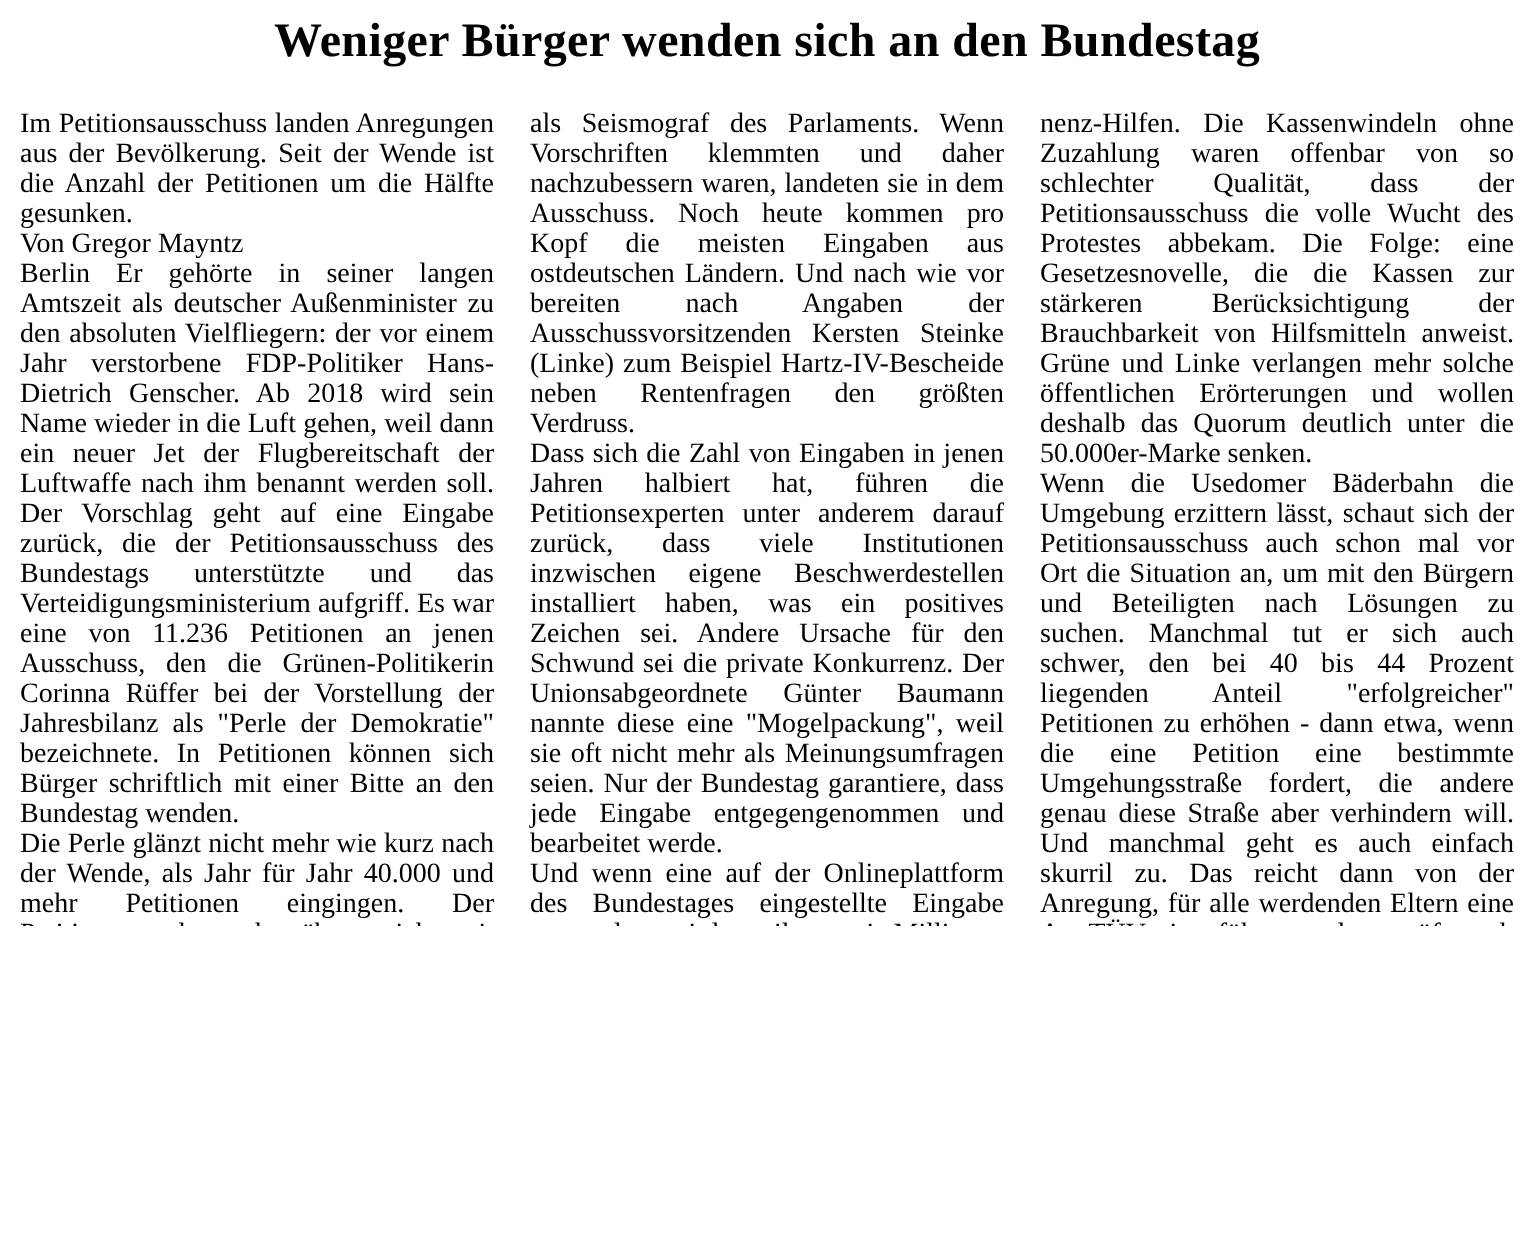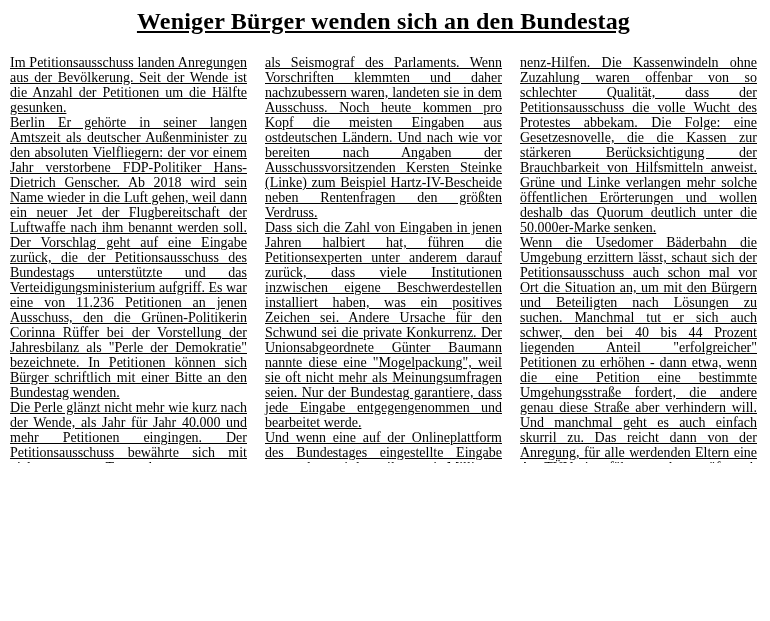--- a/index.html
+++ b/index.html
@@ -6,21 +6,20 @@
   .page {
     position: relative;
     width: 770px;
     height: 463px;
     box-sizing: border-box;
     background: #ffffff;
     color: #000000;
     font-family: "Liberation Serif", "DejaVu Serif", serif;
     padding: 6px 13px 0 10px;
     overflow: hidden;
-    text-decoration: underline;
   }
   .title {
     margin: 0;
     font-size: 24px;
     line-height: 30px;
     font-weight: 700;
     text-align: center;
     letter-spacing: 0.2px;
   }
   .cols {
@@ -44,20 +43,21 @@
 <body>
 
 <div class="page">
 
   <h1 class="title">Weniger Bürger wenden sich an den Bundestag</h1>
 
   <div class="cols">
 
     <div class="col">
       <p class="lead">Im Petitionsausschuss landen Anregungen aus der Bevölkerung. Seit der Wende ist die Anzahl der Petitionen um die Hälfte gesunken.</p>
+      <p class="byline">Von Gregor Mayntz</p>
       <p class="after-byline">Berlin Er gehörte in seiner langen Amtszeit als deutscher Außenminister zu den absoluten Vielfliegern: der vor einem Jahr verstorbene FDP-Politiker Hans-Dietrich Genscher. Ab 2018 wird sein Name wieder in die Luft gehen, weil dann ein neuer Jet der Flugbereitschaft der Luftwaffe nach ihm benannt werden soll. Der Vorschlag geht auf eine Eingabe zurück, die der Petitionsausschuss des Bundestags unterstützte und das Verteidigungsministerium aufgriff. Es war eine von 11.236 Petitionen an jenen Ausschuss, den die Grünen-Politikerin Corinna Rüffer bei der Vorstellung der Jahresbilanz als "Perle der Demokratie" bezeichnete. In Petitionen können sich Bürger schriftlich mit einer Bitte an den Bundestag wenden.</p>
       <p class="p-gap">Die Perle glänzt nicht mehr wie kurz nach der Wende, als Jahr für Jahr 40.000 und mehr Petitionen eingingen. Der Petitionsausschuss bewährte sich mit vielen Tausend neuen Gesetzesbestimmungen</p>
     </div>
 
     <div class="col">
       <p>als Seismograf des Parlaments. Wenn Vorschriften klemmten und daher nachzubessern waren, landeten sie in dem Ausschuss. Noch heute kommen pro Kopf die meisten Eingaben aus ostdeutschen Ländern. Und nach wie vor bereiten nach Angaben der Ausschussvorsitzenden Kersten Steinke (Linke) zum Beispiel Hartz-IV-Bescheide neben Rentenfragen den größten Verdruss.</p>
       <p class="p-gap">Dass sich die Zahl von Eingaben in jenen Jahren halbiert hat, führen die Petitionsexperten unter anderem darauf zurück, dass viele Institutionen inzwischen eigene Beschwerdestellen installiert haben, was ein positives Zeichen sei. Andere Ursache für den Schwund sei die private Konkurrenz. Der Unionsabgeordnete Günter Baumann nannte diese eine "Mogelpackung", weil sie oft nicht mehr als Meinungsumfragen seien. Nur der Bundestag garantiere, dass jede Eingabe entgegengenommen und bearbeitet werde.</p>
       <p class="p-gap">Und wenn eine auf der Onlineplattform des Bundestages eingestellte Eingabe unter den mittlerweile zwei Millionen registrierten Nutzern innerhalb von vier Wochen mindestens 50.000 Unterstützer findet, wird der Verfasser auch in den Bundestag gebeten, um dort in öffentlicher Sitzung für sein Anliegen zu werben. So zum Beispiel in Sachen Inkonti-</p>
     </div>
 

